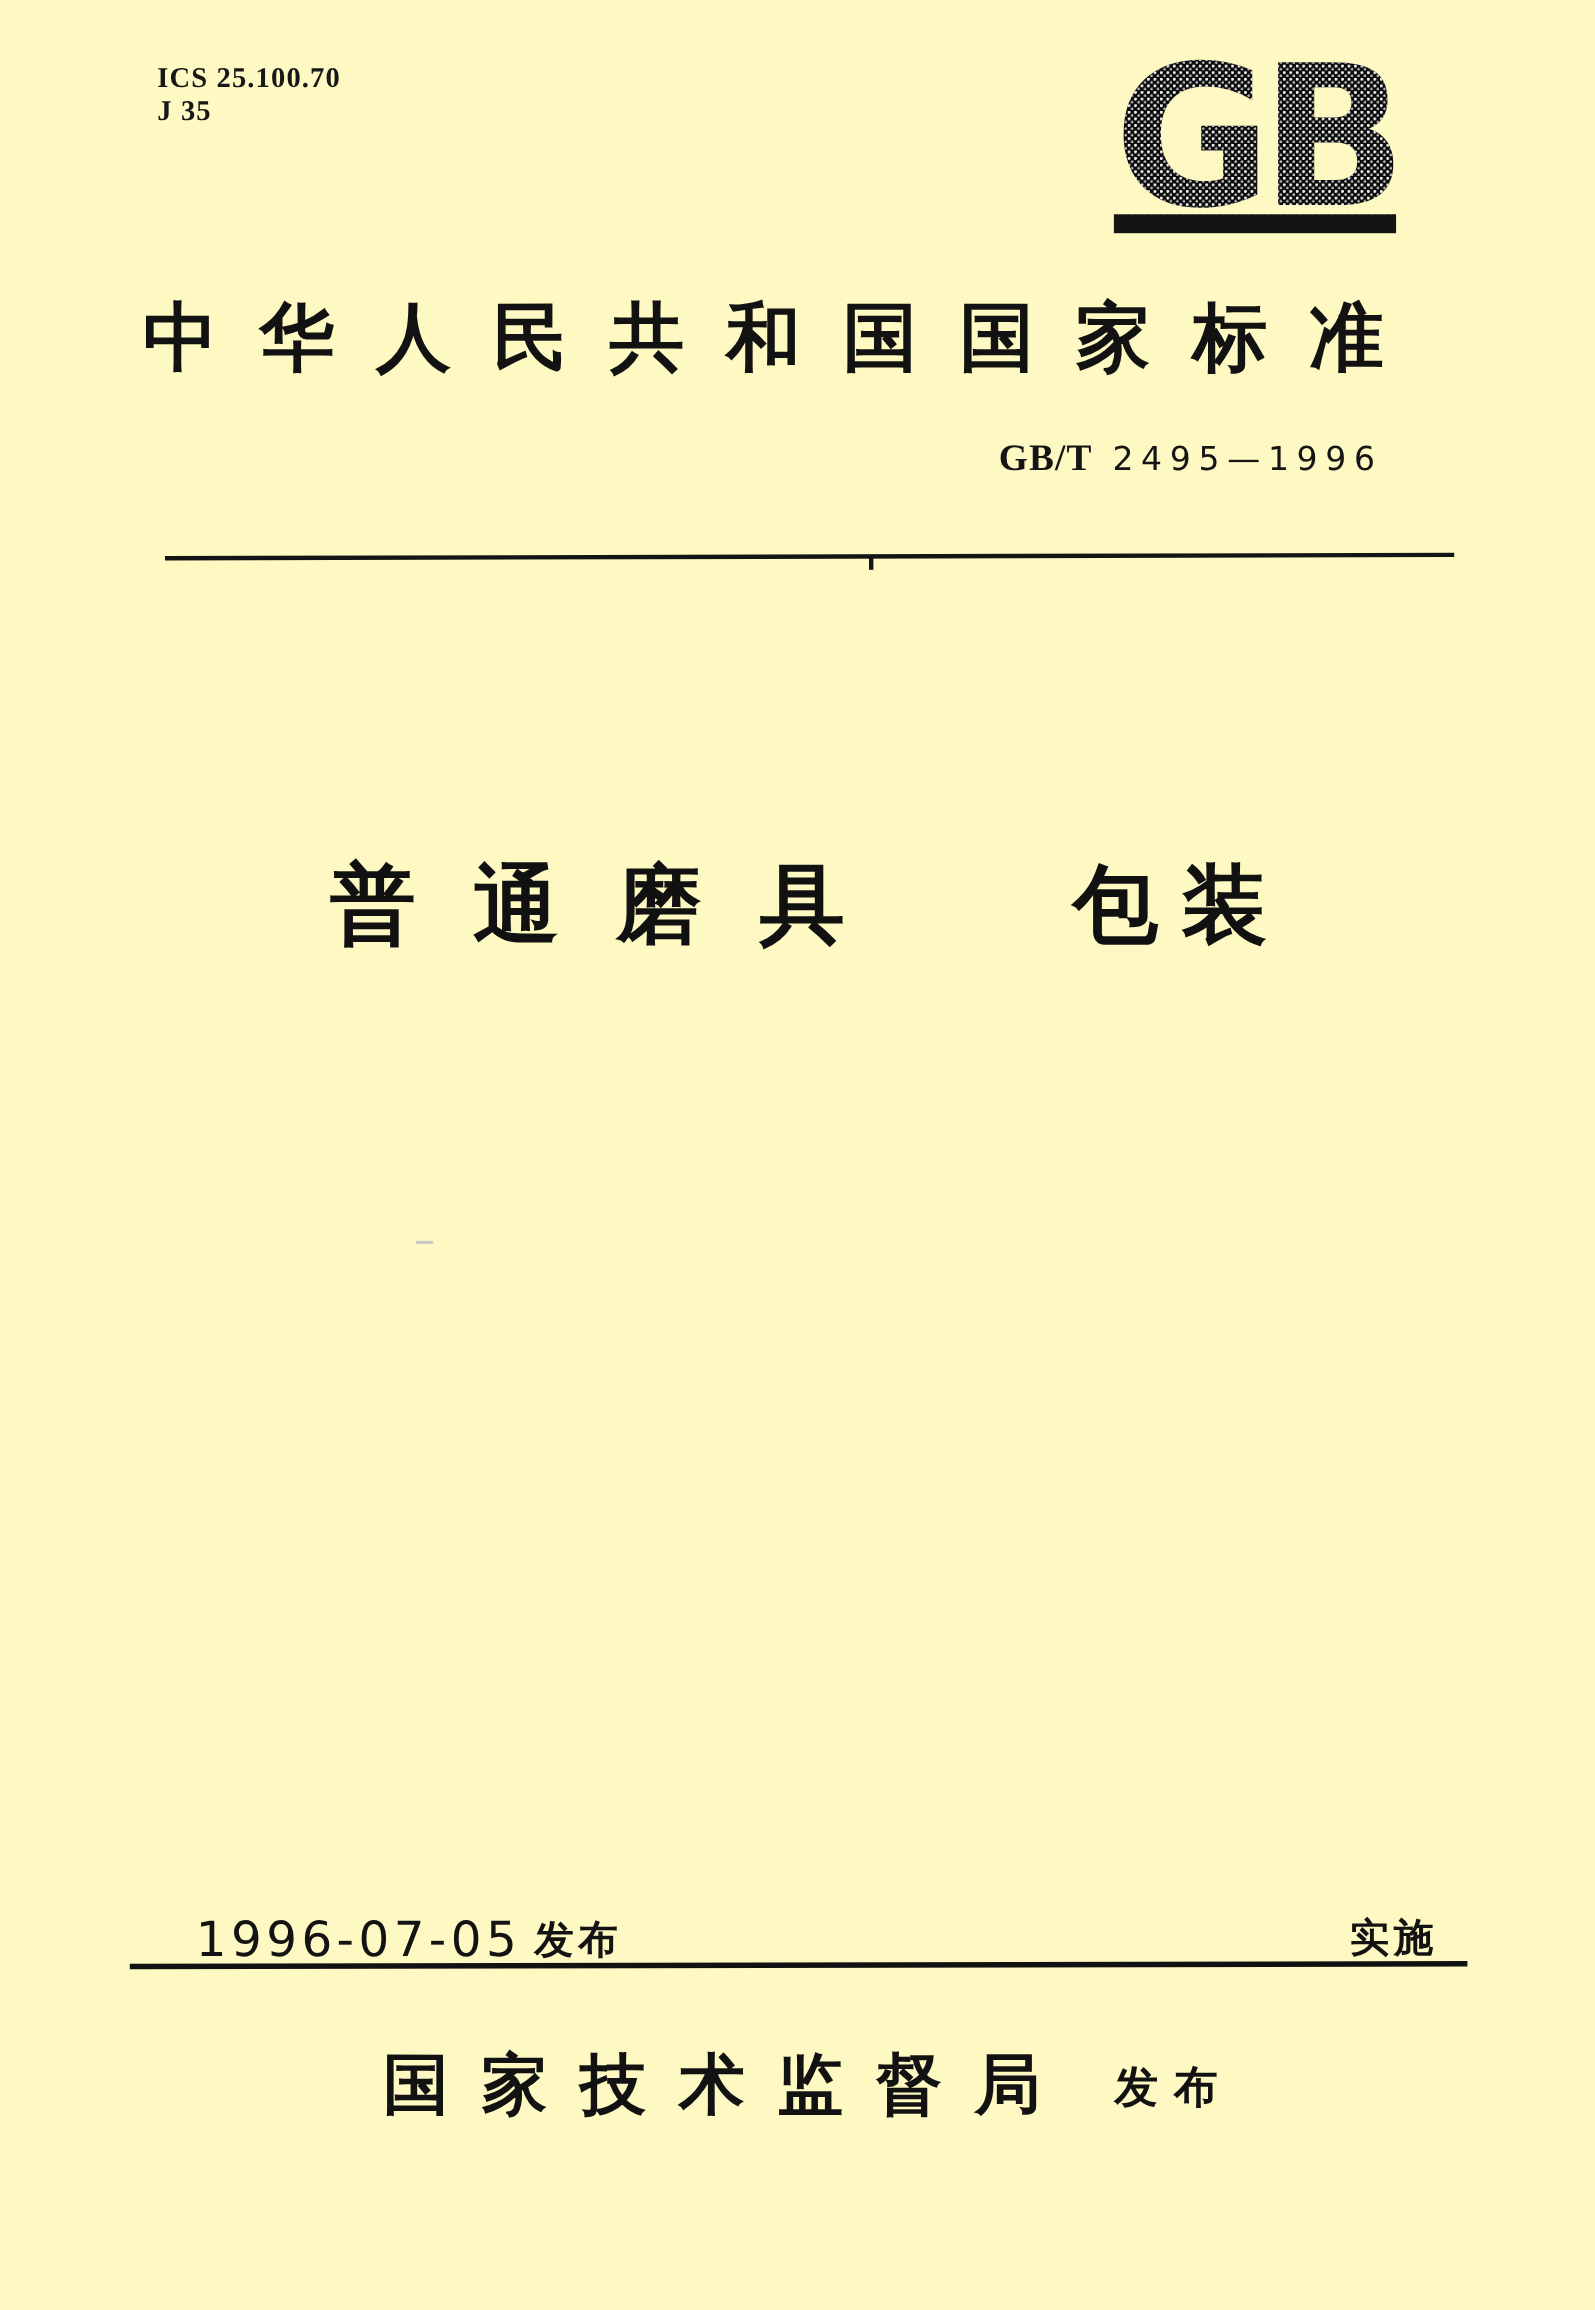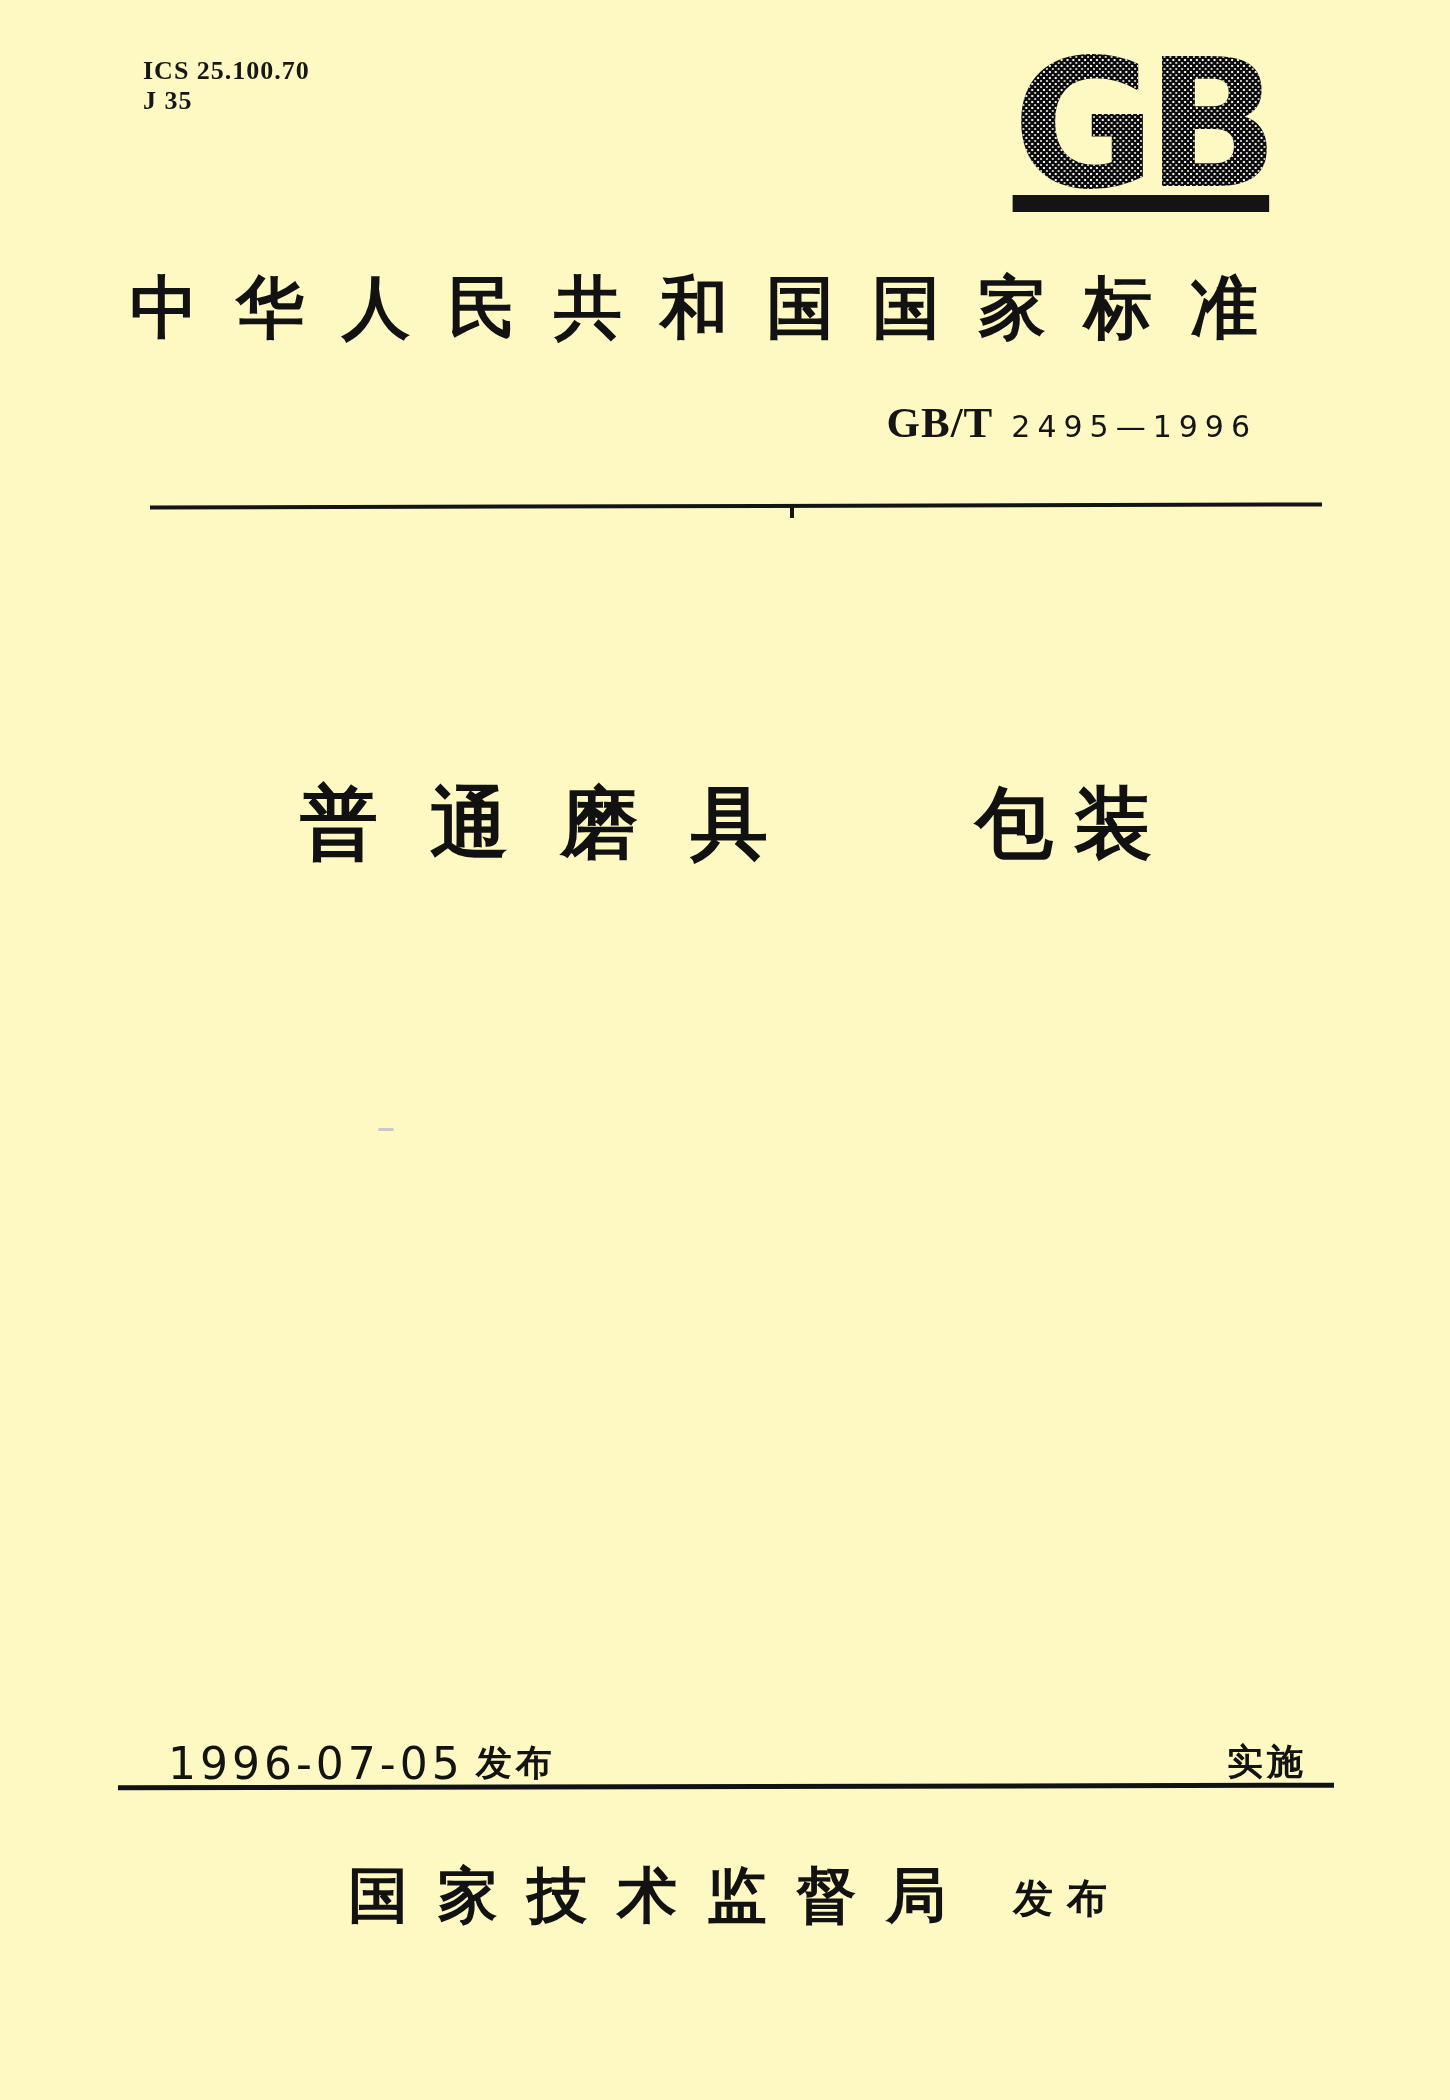--- a/index.html
+++ b/index.html
@@ -66,21 +66,21 @@
 
   
   .std-code{
     position:absolute;top:398px;right:193px;
     white-space:nowrap;
     color:#151515;
   }
   .std-code .prefix{
     font-family:"Liberation Serif", serif;
     font-weight:bold;
-    font-size:43px;
+    font-size:34px;
     letter-spacing:1px;
   }
   .std-code .number{
     font-family:"DejaVu Sans","Liberation Sans", sans-serif;
     font-weight:500;
     font-size:30px;
     letter-spacing:7px;
     margin-left:18px;
   }
 
@@ -122,21 +122,21 @@
     position:absolute;left:378px;top:1128px;width:16px;height:3px;
     background:#c9c9c6;border-radius:2px;
   }
 
   
   .date-row{
     position:absolute;left:0;top:1738px;width:1450px;height:50px;
     color:#131313;
   }
   .date-block{position:absolute;white-space:nowrap;display:flex;align-items:center;}
-  .date-block.left{left:168px;}
+  .date-block.left{left:178px;}
   .date-block.right{right:143px;}
   .date-value{
     font-family:"DejaVu Sans","Liberation Sans", sans-serif;
     font-weight:500;
     font-size:44px;
     letter-spacing:4px;
   }
   .date-label{
     font-family:"DejaVu Sans", sans-serif;
     font-weight:bold;

